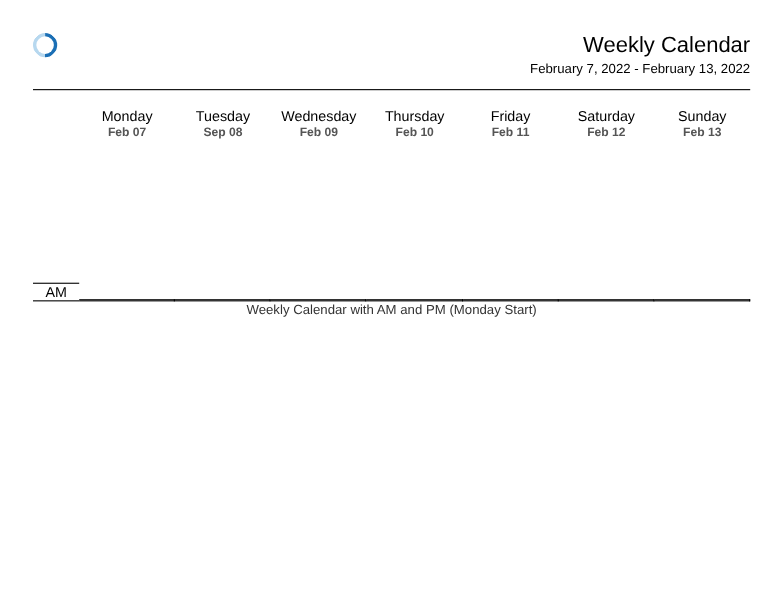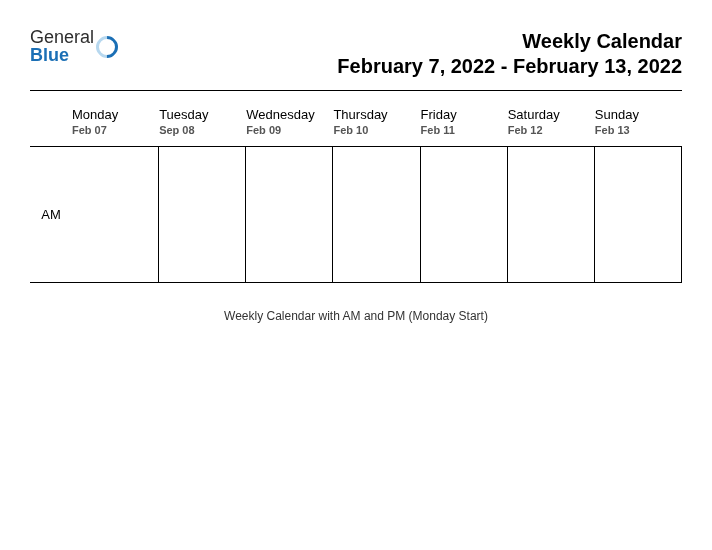--- a/index.html
+++ b/index.html
@@ -38,53 +38,55 @@
     border-bottom-color: #b7d8ef;
     transform: rotate(45deg);
     margin-top: 2px;
   }
   .title-block {
     text-align: right;
     padding-top: 2px;
   }
   .title {
     font-size: 20px;
-    font-weight: 700;
+    font-weight: 400;
     margin-bottom: 2px;
   }
   .date-range {
-    font-size: 20px;
-    font-weight: 700;
+    font-size: 12px;
+    font-weight: 400;
   }
   .cal {
     margin-top: 10px;
   }
   .day-header-row {
     display: flex;
   }
   .row-label-spacer {
     width: 42px;
     flex: 0 0 42px;
   }
   .day-header {
     flex: 1;
+    text-align: center;
     padding: 6px 0 10px 0;
   }
   .day-name {
     font-size: 13px;
     margin-bottom: 2px;
   }
   .day-date {
     font-size: 11px;
     color: #555;
     font-weight: bold;
   }
   .grid-row {
     display: flex;
     height: 137px;
+    align-items: flex-end;
   }
   .row-label {
     width: 42px;
     flex: 0 0 42px;
     display: flex;
     align-items: center;
     justify-content: center;
     font-size: 13px;
     border-top: 1px solid #000;
     border-bottom: 1px solid #000;
@@ -100,32 +102,27 @@
   .cell:first-of-type {
     border-left: 1px solid #000;
   }
   .grid-row + .grid-row .cell {
     border-top: none;
   }
   .footer {
     text-align: center;
     font-size: 12px;
     color: #333;
-    margin-top: 26px;
   }
 </style>
 </head>
 <body>
 
 <div class="header">
   <div class="logo">
-    <div>
-      <div class="logo-text logo-line1">General</div>
-      <div class="logo-text logo-line2">Blue</div>
-    </div>
     <div class="logo-icon"></div>
   </div>
   <div class="title-block">
     <div class="title">Weekly Calendar</div>
     <div class="date-range">February 7, 2022 - February 13, 2022</div>
   </div>
 </div>
 
 <div class="cal">
   <div class="day-header-row">

